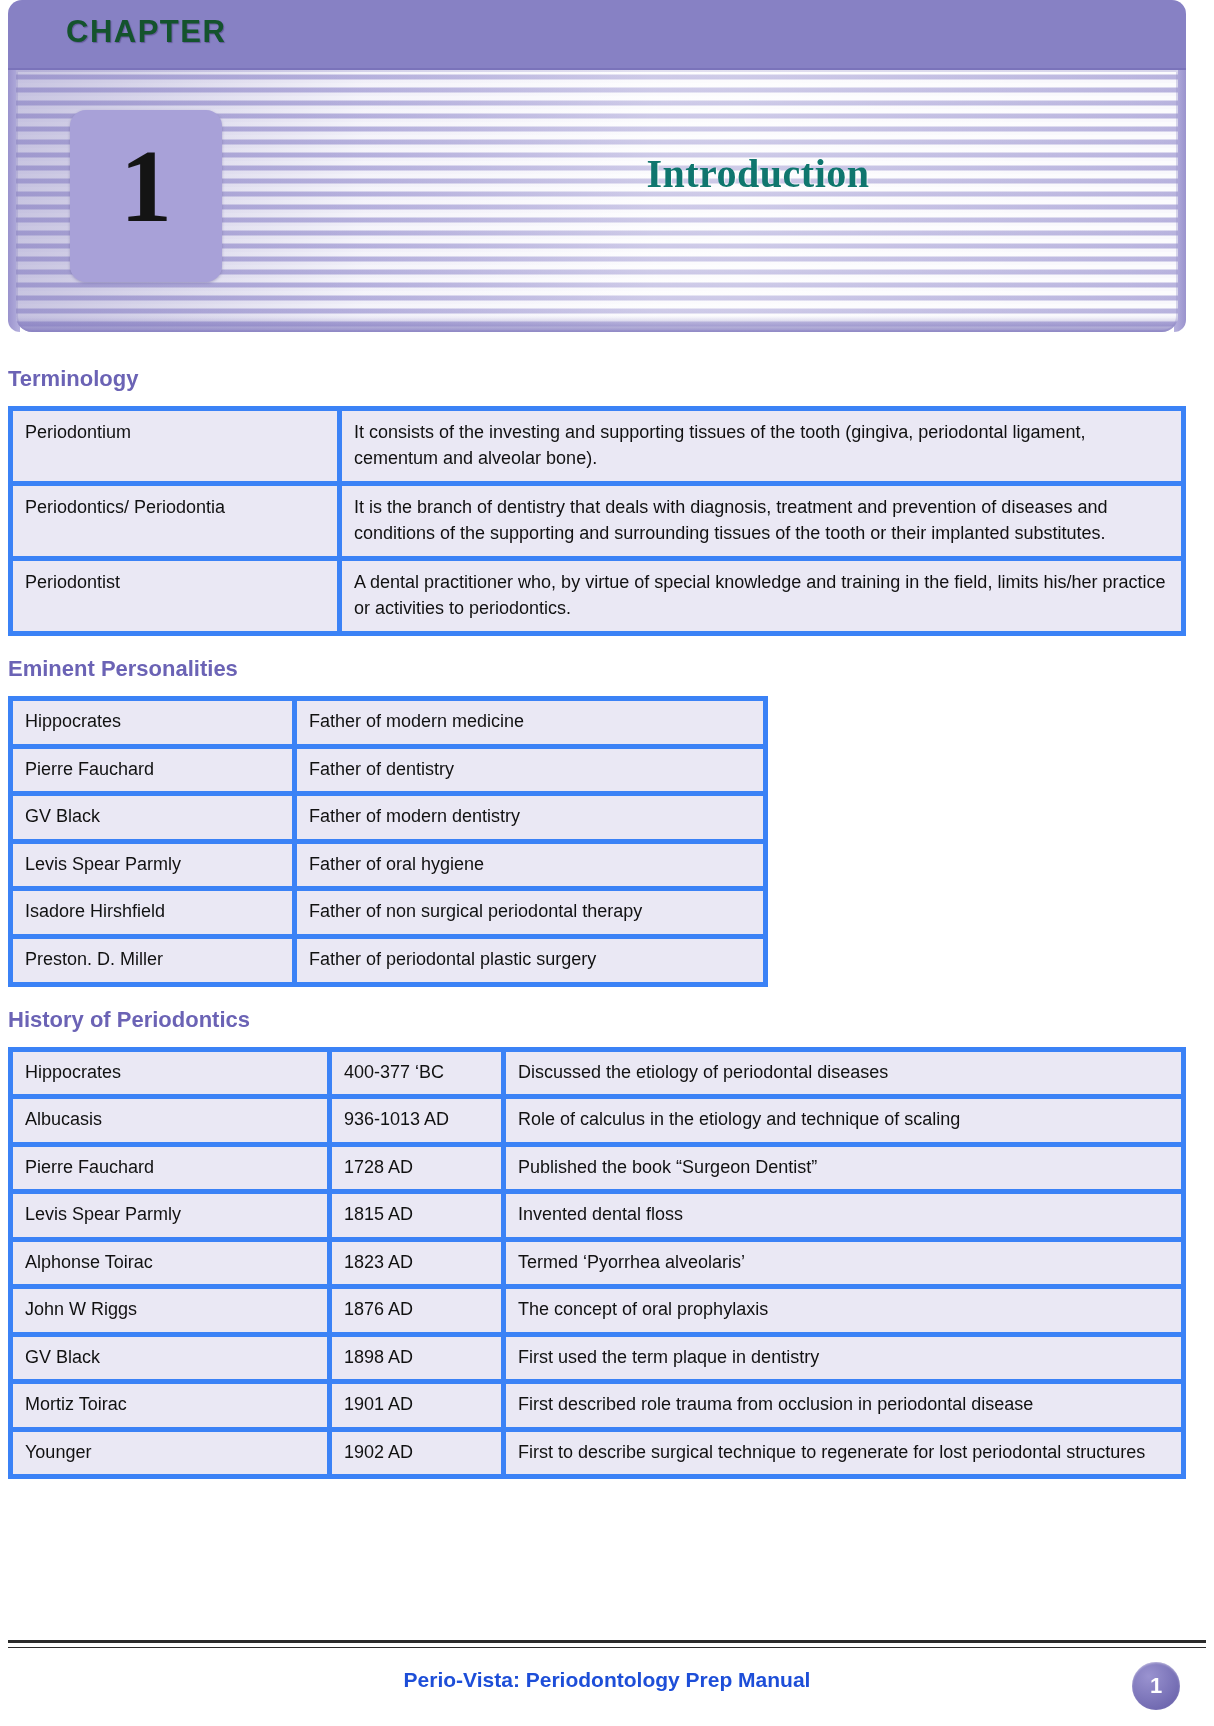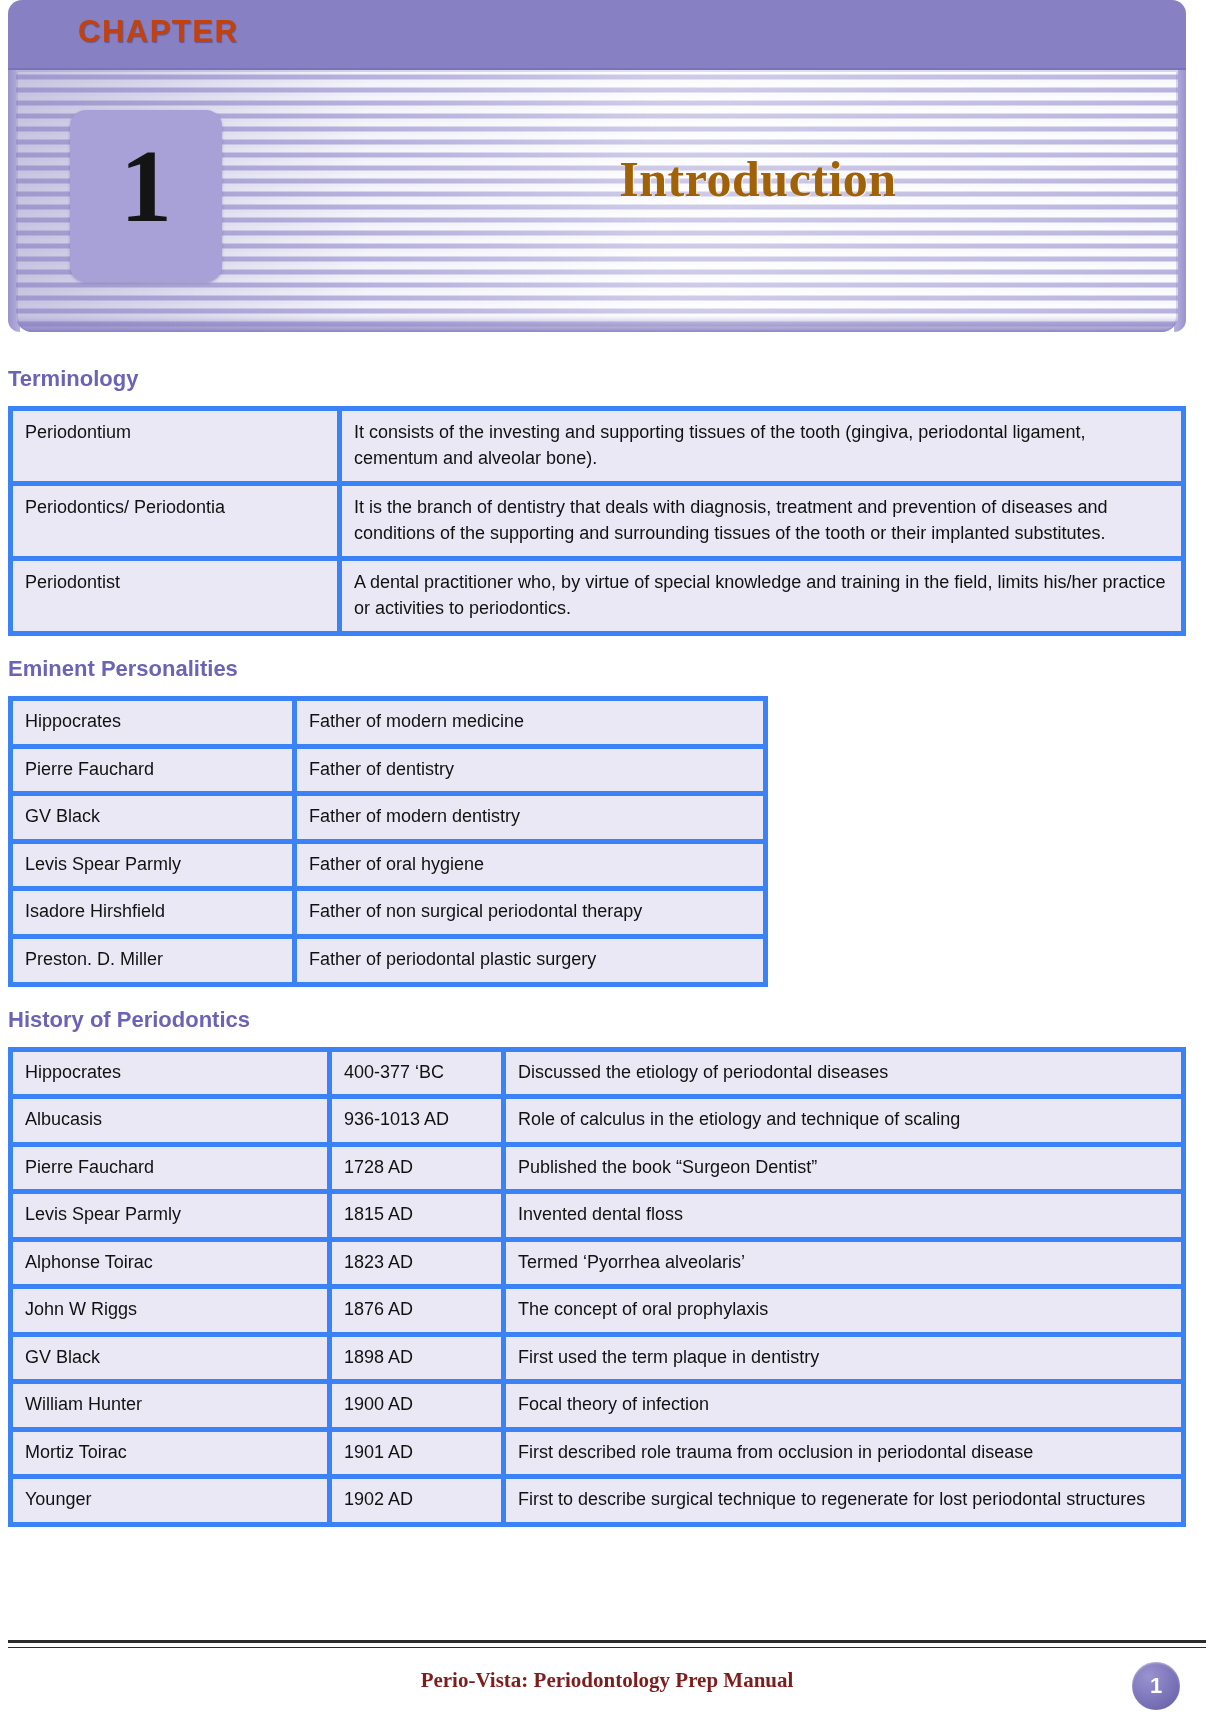--- a/index.html
+++ b/index.html
@@ -39,27 +39,27 @@
     content: "";
     position: absolute;
     left: 0; right: 0; bottom: 0;
     height: 4px;
     background: #6f67b2;
     opacity: .55;
   }
 
   .chapter-word {
     position: absolute;
-    left: 70px;
+    left: 58px;
     top: 14px;
     font-family: "Liberation Sans", sans-serif;
     font-weight: bold;
     font-size: 31px;
     letter-spacing: 1.5px;
-    color: #c2410c;
+    color: #14532d;
     text-shadow: 1px 1px 1px rgba(60,50,110,.5);
   }
 
   .banner-body {
     position: absolute;
     left: 8px;
     top: 70px;
     width: 1162px;
     height: 262px;
     border-bottom-left-radius: 16px;
@@ -135,23 +135,23 @@
   }
 
   .chapter-title {
     position: absolute;
     left: 420px;
     top: 150px;
     width: 660px;
     text-align: center;
     font-family: "Liberation Serif", serif;
     font-weight: bold;
-    font-size: 50px;
+    font-size: 40px;
     letter-spacing: .5px;
-    color: #a16207;
+    color: #0f766e;
     text-shadow: 1px 1px 1px rgba(255,255,255,.8);
     z-index: 3;
   }
 
   
   .section-heading {
     font-family: "Liberation Sans", sans-serif;
     font-weight: bold;
     font-size: 22px;
     color: #6b63b5;
@@ -212,24 +212,24 @@
     position: absolute;
     left: 8px; right: 8px; top: 7px;
     height: 1px;
     background: #2b2b2b;
   }
   .footer-title {
     position: absolute;
     left: 0; right: 0;
     top: 28px;
     text-align: center;
-    font-family: Liberation Serif, serif;
+    font-family: Liberation Sans, sans-serif;
     font-weight: bold;
     font-size: 21px;
-    color: #7f1d1d;
+    color: #1d4ed8;
   }
   .page-badge {
     position: absolute;
     right: 34px;
     top: 22px;
     width: 48px;
     height: 48px;
     border-radius: 50%;
     background: radial-gradient(circle at 35% 30%, #9a93d0, #6d66ae 80%);
     color: #ffffff;
@@ -349,25 +349,20 @@
       <td class="hname">John W Riggs</td>
       <td class="hyear">1876 AD</td>
       <td>The concept of oral prophylaxis</td>
     </tr>
     <tr>
       <td class="hname">GV Black</td>
       <td class="hyear">1898 AD</td>
       <td>First used the term plaque in dentistry</td>
     </tr>
     <tr>
-      <td class="hname">William Hunter</td>
-      <td class="hyear">1900 AD</td>
-      <td>Focal theory of infection</td>
-    </tr>
-    <tr>
       <td class="hname">Mortiz Toirac</td>
       <td class="hyear">1901 AD</td>
       <td>First described role trauma from occlusion in periodontal disease</td>
     </tr>
     <tr>
       <td class="hname">Younger</td>
       <td class="hyear">1902 AD</td>
       <td>First to describe surgical technique to regenerate for lost periodontal structures</td>
     </tr>
   </tbody>

